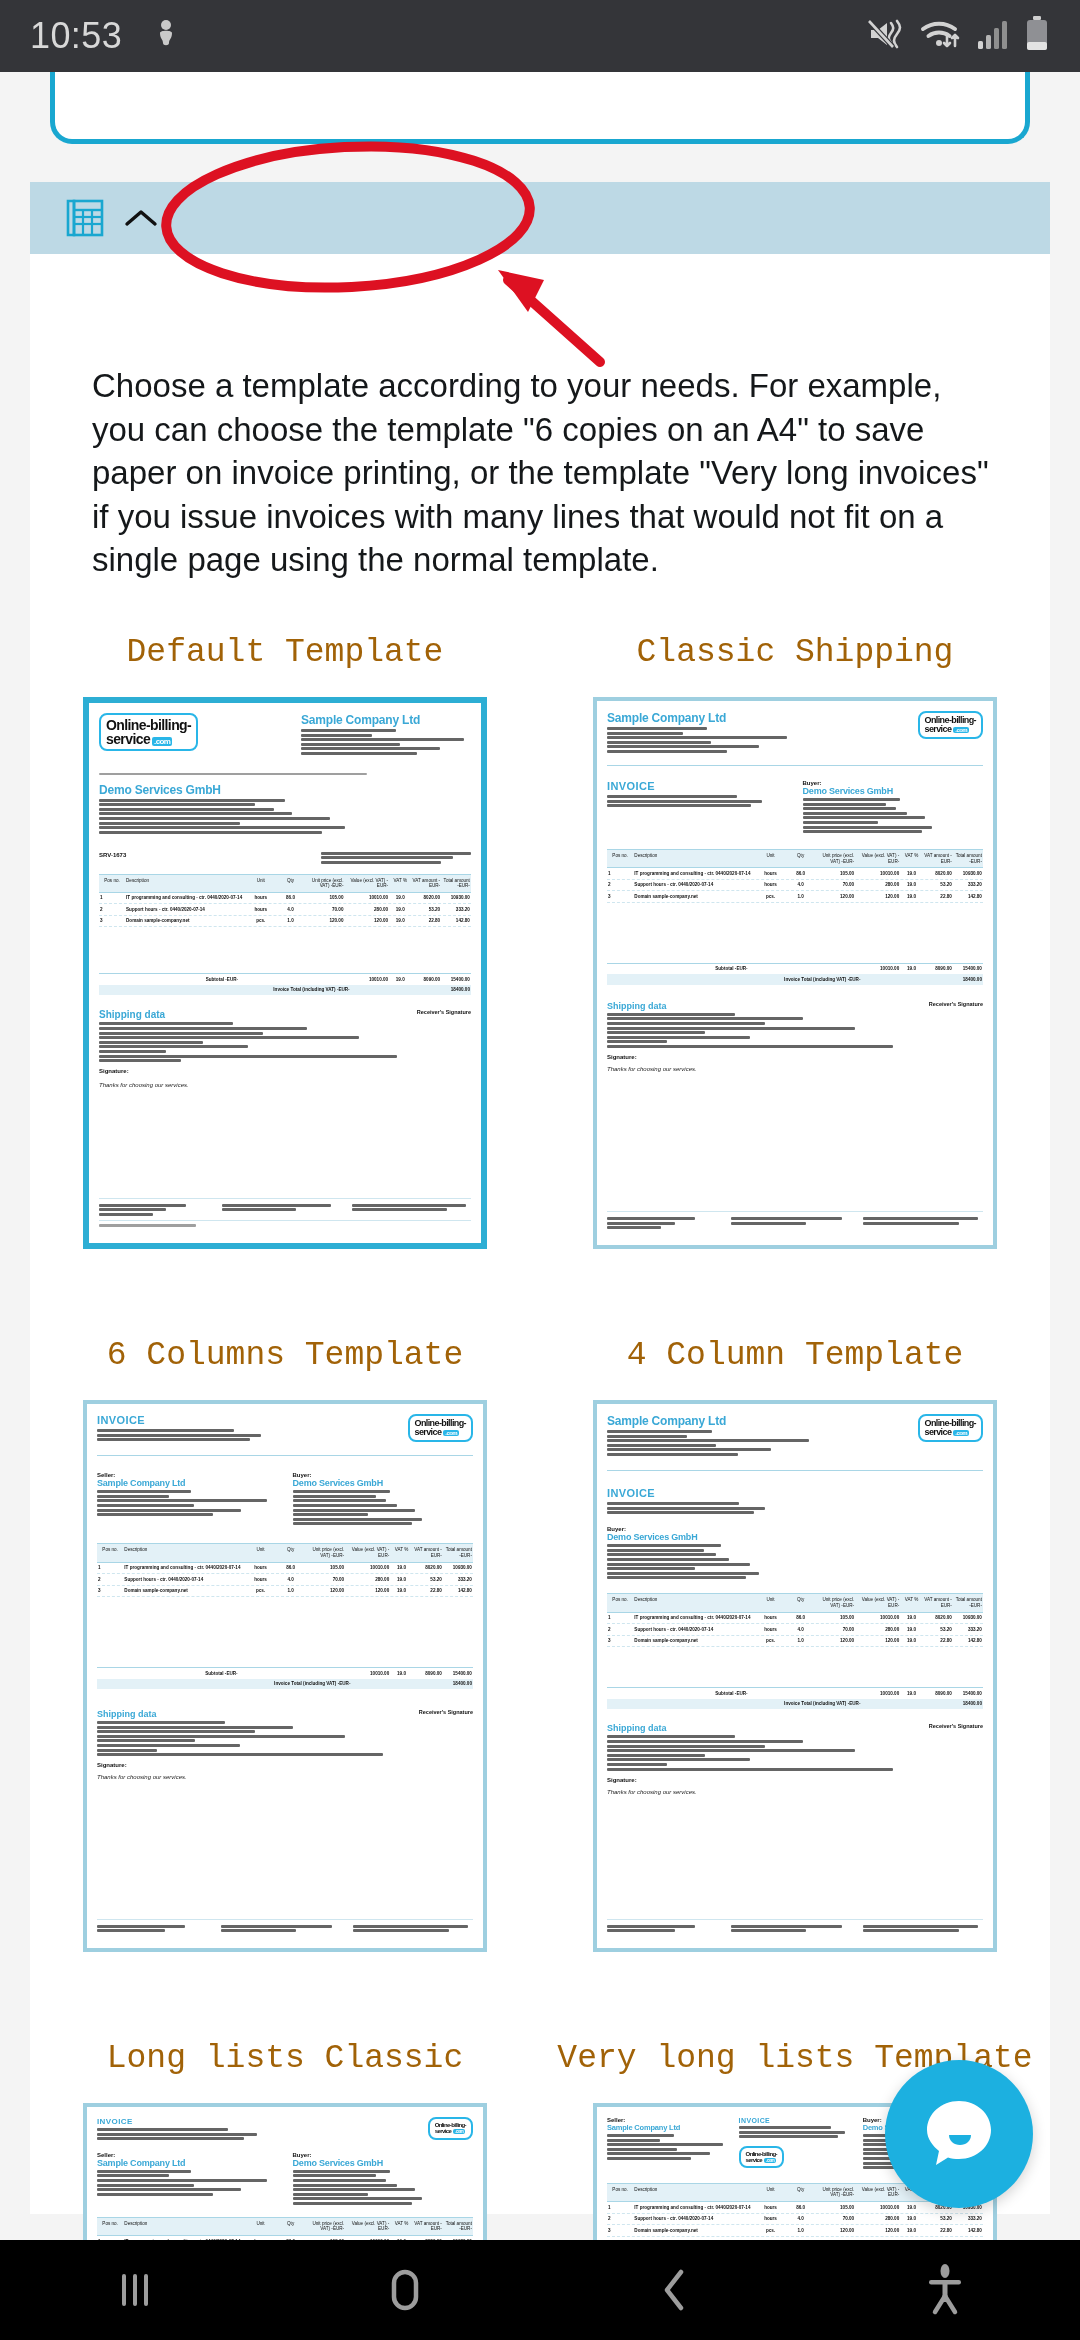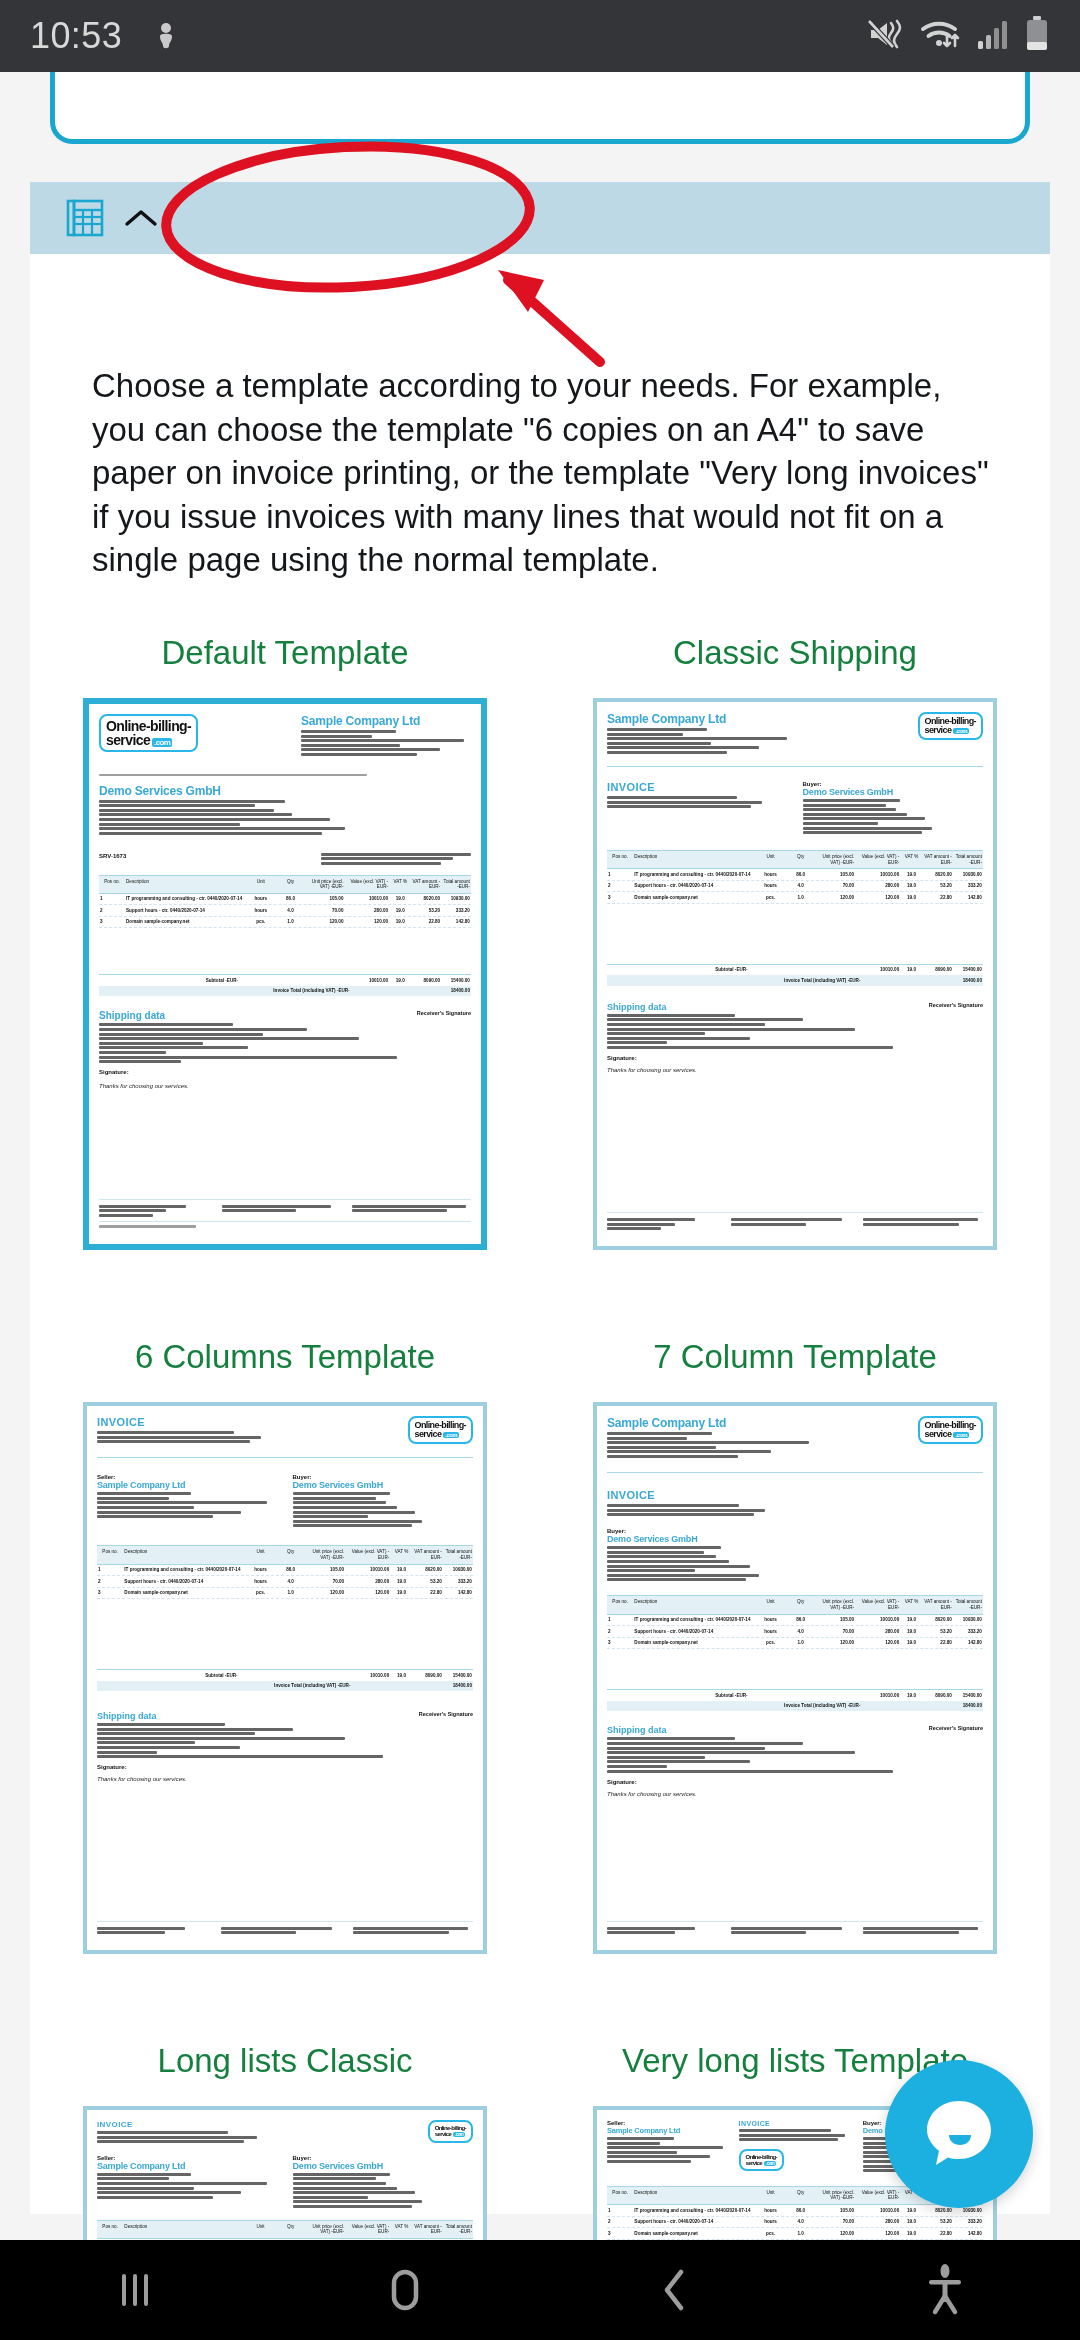--- a/index.html
+++ b/index.html
@@ -10,21 +10,21 @@
     overflow: hidden;
   }
   #screen { position: relative; width: 1080px; height: 2340px; background: #f5f5f5; }
 
   
   .statusbar {
     position: absolute; top: 0; left: 0; width: 1080px; height: 72px;
     background: #343539; display: flex; align-items: center;
     padding: 0 30px; z-index: 40;
   }
-  .sb-left { display: flex; align-items: flex-end; gap: 31px; }
+  .sb-left { display: flex; align-items: center; gap: 31px; }
   .sb-time { color: #d8d8d8; font-size: 36px; letter-spacing: 0.4px; font-family: "Liberation Sans", sans-serif; }
   .sb-right { margin-left: auto; display: flex; align-items: center; gap: 13px; }
   .sb-ico { display: block; }
 
   
   .content {
     position: absolute; top: 72px; left: 0; width: 1080px; height: 2168px;
     background: #f4f4f4; overflow: hidden;
   }
 
@@ -60,22 +60,22 @@
     font-family: "Liberation Sans", sans-serif;
   }
 
   
   .tpl-grid {
     position: absolute; top: 380px; left: 0; width: 1020px;
     display: grid; grid-template-columns: 1fr 1fr; row-gap: 88px;
   }
   .tpl-cell { display: flex; flex-direction: column; align-items: center; }
   .tpl-title {
-    font-size: 33px; color: #15803d; margin-bottom: 26px;
-    font-family: Liberation Sans, sans-serif; white-space: nowrap;
+    font-size: 33px; color: #a16207; margin-bottom: 26px;
+    font-family: Liberation Mono, monospace; white-space: nowrap;
   }
 
   
   .sheet {
     width: 404px; height: 552px; background: #ffffff;
     border: 4px solid #9ecfe0; position: relative; overflow: hidden;
     font-family: "Liberation Sans", sans-serif;
   }
   .sheet.strong { border-color: #2daed4; border-width: 6px; }
   .inner { position: absolute; inset: 10px; }
@@ -662,21 +662,21 @@
                       <span class="bl" style="display:block;width:96%"></span>
                       <span class="bl" style="display:block;width:80%"></span>
                     </span>
                 </div>
               </div>
             </div>
           </div>
         </div>
 
         <div class="tpl-cell">
-          <div class="tpl-title">7 Column Template</div>
+          <div class="tpl-title">4 Column Template</div>
           <div class="sheet">
             <div class="inner">
               <div style="display:flex;justify-content:space-between;align-items:flex-start;">
                 <div style="width:56%">
                   <div class="co-name">Sample Company Ltd</div>
                   <div class="blur-lines">
                     <div class="bl" style="width:50%"></div>
                       <div class="bl" style="width:38%"></div>
                     <div class="bl" style="width:96%"></div>
                       <div class="bl" style="width:52%"></div>

